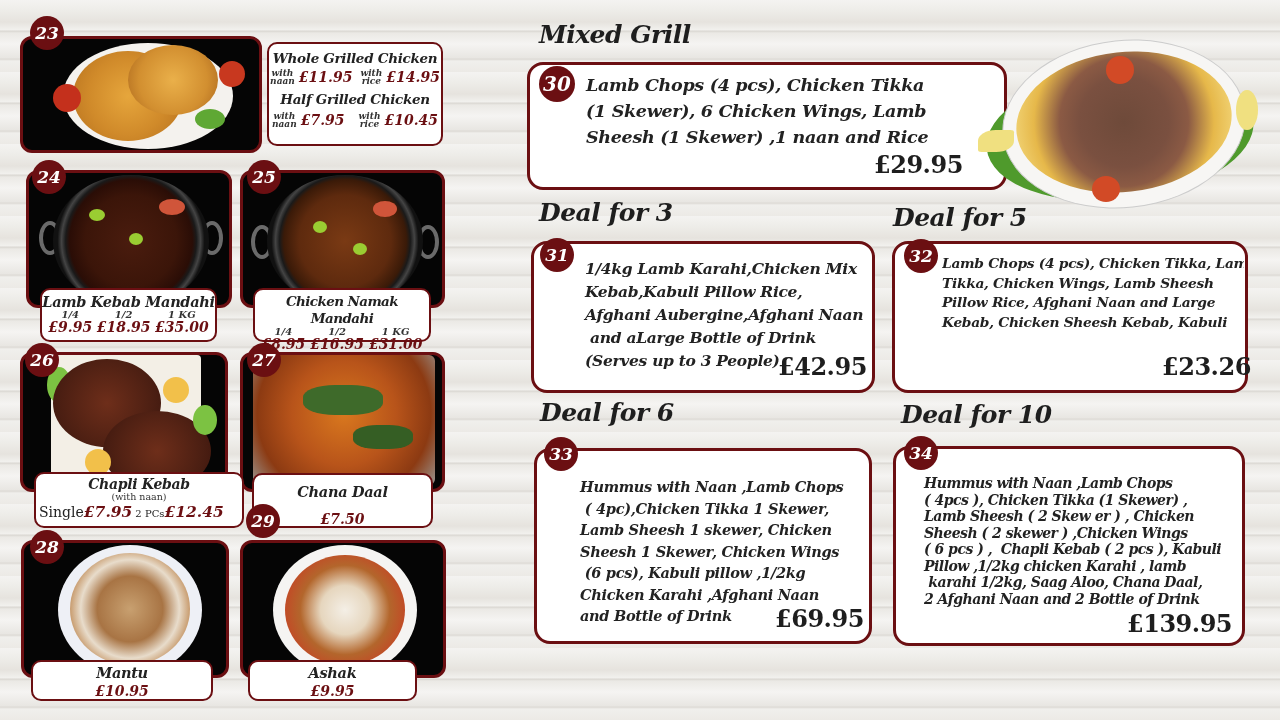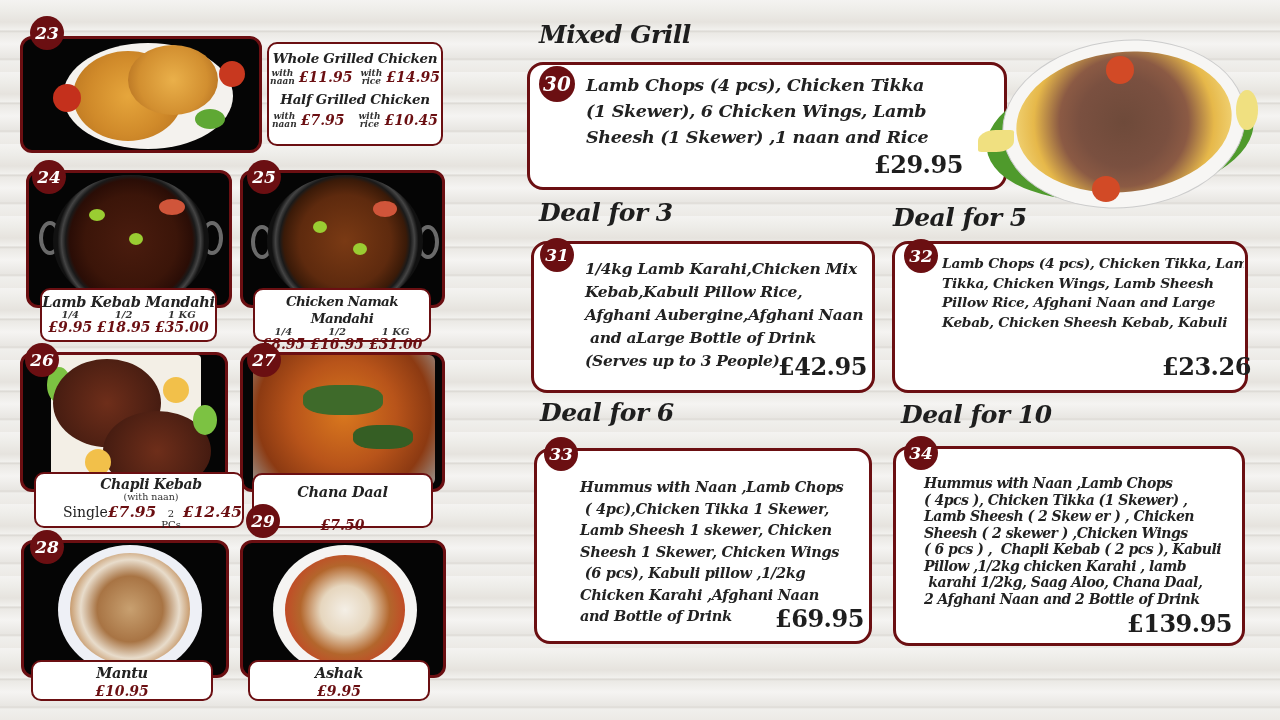--- a/index.html
+++ b/index.html
@@ -167,58 +167,58 @@
 <div class="photo" style="left:20px;top:352px;width:208px;height:140px;">
   <div class="garnish" style="left:28px;top:0px;width:150px;height:125px;border-radius:4px;background:#f3efe6;"></div>
   <div class="garnish" style="left:24px;top:12px;width:24px;height:36px;background:#7cc242;"></div>
   <div class="garnish" style="left:30px;top:4px;width:108px;height:88px;background:radial-gradient(circle,#6e2e1a 0%,#4a1e12 70%,#3a140c 100%);"></div>
   <div class="garnish" style="left:80px;top:56px;width:108px;height:80px;background:radial-gradient(circle,#6e2e1a 0%,#4a1e12 70%,#3a140c 100%);"></div>
   <div class="garnish" style="left:140px;top:22px;width:26px;height:26px;background:#f2c04a;"></div>
   <div class="garnish" style="left:62px;top:94px;width:26px;height:26px;background:#f2c04a;"></div>
   <div class="garnish" style="left:170px;top:50px;width:24px;height:30px;background:#7cc242;"></div>
 </div>
 <div class="badge" style="left:25px;top:343px;">26</div>
-<div class="label" style="left:34px;top:472px;width:210px;height:56px;padding-left:24px;">
+<div class="label" style="left:34px;top:472px;width:210px;height:56px;">
   <div class="name" style="margin-top:3px;font-size:14px;line-height:15px;">Chapli Kebab</div>
   <div style="font-size:9.5px;color:#333;line-height:10px;">(with naan)</div>
   <div style="display:flex;align-items:baseline;justify-content:flex-start;padding-left:3px;margin-top:2px;">
     <span style="font-size:14px;color:#222;">Single</span>
     <span class="price" style="font-size:15.5px;margin-right:3px;">£7.95</span>
     <span style="font-size:10px;color:#222;">2 PCs</span>
     <span class="price" style="font-size:15.5px;">£12.45</span>
   </div>
 </div>
 
 <div class="photo" style="left:240px;top:352px;width:205px;height:140px;">
   <div class="garnish" style="left:10px;top:0px;width:182px;height:130px;border-radius:6px;background:radial-gradient(circle at 50% 45%,#d9781e 0%,#b8541a 45%,#8c3a12 75%,#9a9590 100%);"></div>
   <div class="garnish" style="left:60px;top:30px;width:80px;height:30px;background:#3e6a2a;border-radius:40%;"></div>
   <div class="garnish" style="left:110px;top:70px;width:60px;height:24px;background:#355e24;border-radius:40%;"></div>
 </div>
 <div class="badge" style="left:247px;top:343px;">27</div>
 <div class="label" style="left:252px;top:473px;width:181px;height:55px;">
   <div class="name" style="margin-top:8px;font-size:14.5px;">Chana Daal</div>
-  <div class="price" style="margin-top:18px;text-align:center;">£7.50</div>
+  <div class="price" style="margin-top:12px;text-align:center;">£7.50</div>
 </div>
 
 <div class="photo" style="left:21px;top:540px;width:208px;height:138px;">
   <div class="garnish" style="left:34px;top:2px;width:144px;height:130px;background:#eef0f6;"></div>
   <div class="garnish" style="left:46px;top:10px;width:120px;height:112px;background:radial-gradient(circle,#c8a070 0%,#a87444 40%,#e8dccb 60%,#b77a3e 80%,#dfe4ee 100%);"></div>
 </div>
 <div class="badge" style="left:30px;top:530px;">28</div>
 <div class="label" style="left:31px;top:660px;width:182px;height:41px;">
   <div class="name" style="margin-top:2px;">Mantu</div>
   <div class="price" style="margin-top:3px;">£10.95</div>
 </div>
 
 <div class="photo" style="left:240px;top:540px;width:206px;height:138px;">
   <div class="garnish" style="left:30px;top:2px;width:144px;height:130px;background:#f5f4f2;"></div>
   <div class="garnish" style="left:42px;top:12px;width:120px;height:110px;background:radial-gradient(circle,#f4efe6 0%,#e6d6be 30%,#b3662c 55%,#c24a26 75%,#f5f4f2 95%);"></div>
 </div>
 <div class="badge" style="left:246px;top:504px;text-align:center;">29</div>
-<div class="label" style="left:248px;top:660px;width:182px;height:41px;">
+<div class="label" style="left:248px;top:660px;width:169px;height:41px;">
   <div class="name" style="margin-top:2px;">Ashak</div>
   <div class="price" style="margin-top:3px;">£9.95</div>
 </div>
 
 <div class="heading" style="left:539px;top:20px;">Mixed Grill</div>
 <div class="deal-card" style="left:527px;top:62px;width:480px;height:128px;"></div>
 <div class="badge lg" style="left:539px;top:66px;">30</div>
 <div class="deal-text" style="left:586px;top:72px;font-size:17.5px;line-height:26px;">
   <div>Lamb Chops (4 pcs), Chicken Tikka</div>
   <div>(1 Skewer), 6 Chicken Wings, Lamb</div>

